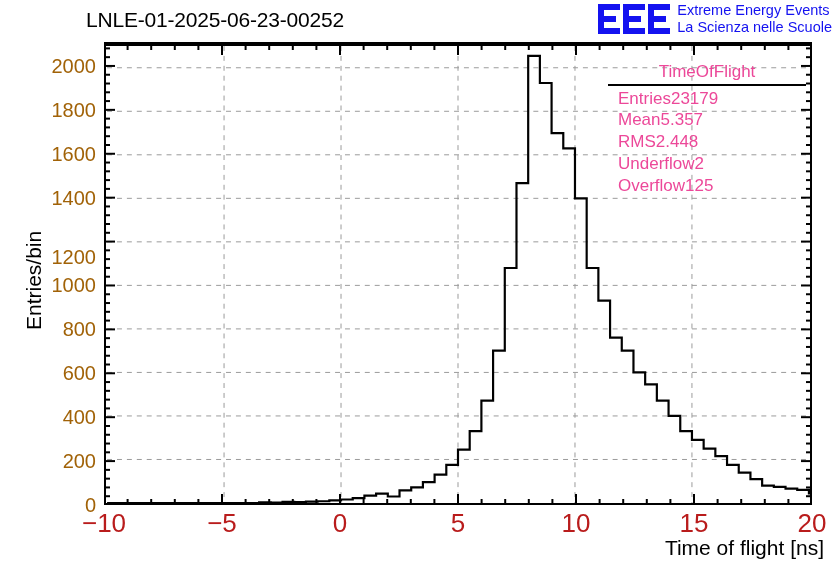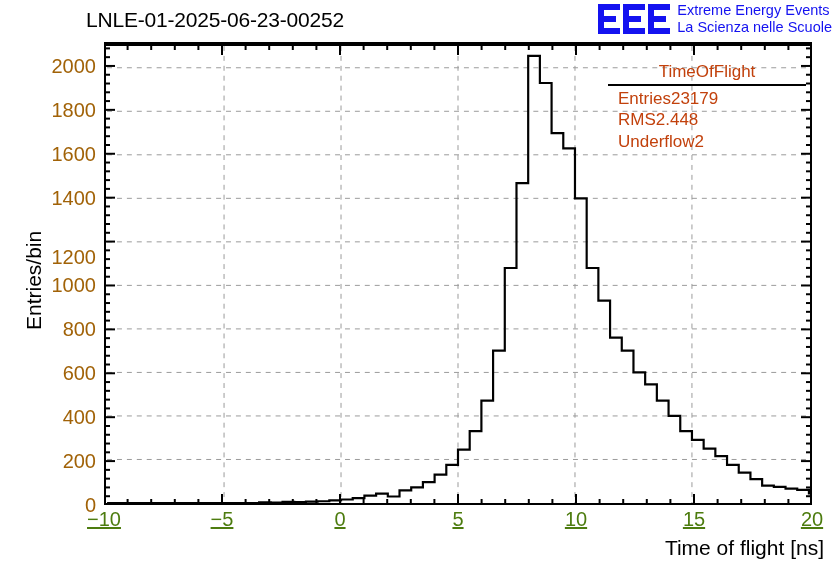--- a/index.html
+++ b/index.html
@@ -27,34 +27,34 @@
   #header-rule{position:absolute;left:104px;top:42px;width:708px;height:2px;background:#000;}
 
   
   #frame{
     position:absolute;left:104px;top:44px;width:708px;height:461px;
     border:2px solid #000;box-sizing:border-box;background:transparent;
   }
   #grid-layer,#hist-layer{position:absolute;left:0;top:0;width:100%;height:100%;}
   .ylab-wrap{position:absolute;left:0;top:0;width:100px;height:572px;}
   .ytick-label{position:absolute;right:4px;font-size:20px;color:#a16207;white-space:nowrap;transform:translateY(-50%);}
-  .xtick-label{position:absolute;top:508px;font-size:20px;color:#4d7c0f;white-space:nowrap;transform:translateX(-50%);text-decoration:underline;}
+  .xtick-label{position:absolute;top:508px;font-size:26px;color:#b91c1c;white-space:nowrap;transform:translateX(-50%);}
   #ytitle{
     position:absolute;font-size:21px;color:#000;white-space:nowrap;
     transform-origin:0 0;transform:rotate(-90deg);
     left:22px;top:330px;
   }
   #xtitle{
     position:absolute;right:12px;top:536px;font-size:21px;color:#000000;white-space:nowrap;
   }
 
   
   #stats{
     position:absolute;left:608px;top:62px;width:198px;
-    font-size:17px;color:#c2410c;
+    font-size:17px;color:#ec4899;
   }
   #stats-title{text-align:center;padding-bottom:1px;}
   #stats-rule{height:1.5px;background:#000;margin:1px 0 2px 0;}
   .stat-row{display:flex;justify-content:flex-start;line-height:1.28;padding:0 4px 0 10px;}
   .stat-row .k{white-space:nowrap;}
   .stat-row .v{white-space:nowrap;}
 </style>
 </head>
 <body>
 
@@ -312,23 +312,31 @@
 
   <div id="stats">
     <div id="stats-title">TimeOfFlight</div>
     <div id="stats-rule"></div>
     <div id="stats-rows">
         <div class="stat-row">
           <span class="k">Entries</span>
           <span class="v">23179</span>
         </div>
         <div class="stat-row">
+          <span class="k">Mean</span>
+          <span class="v">5.357</span>
+        </div>
+        <div class="stat-row">
           <span class="k">RMS</span>
           <span class="v">2.448</span>
         </div>
         <div class="stat-row">
           <span class="k">Underflow</span>
           <span class="v">2</span>
         </div>
+        <div class="stat-row">
+          <span class="k">Overflow</span>
+          <span class="v">125</span>
+        </div>
       </div>
   </div>
 
 </div>
 
 </body></html>

